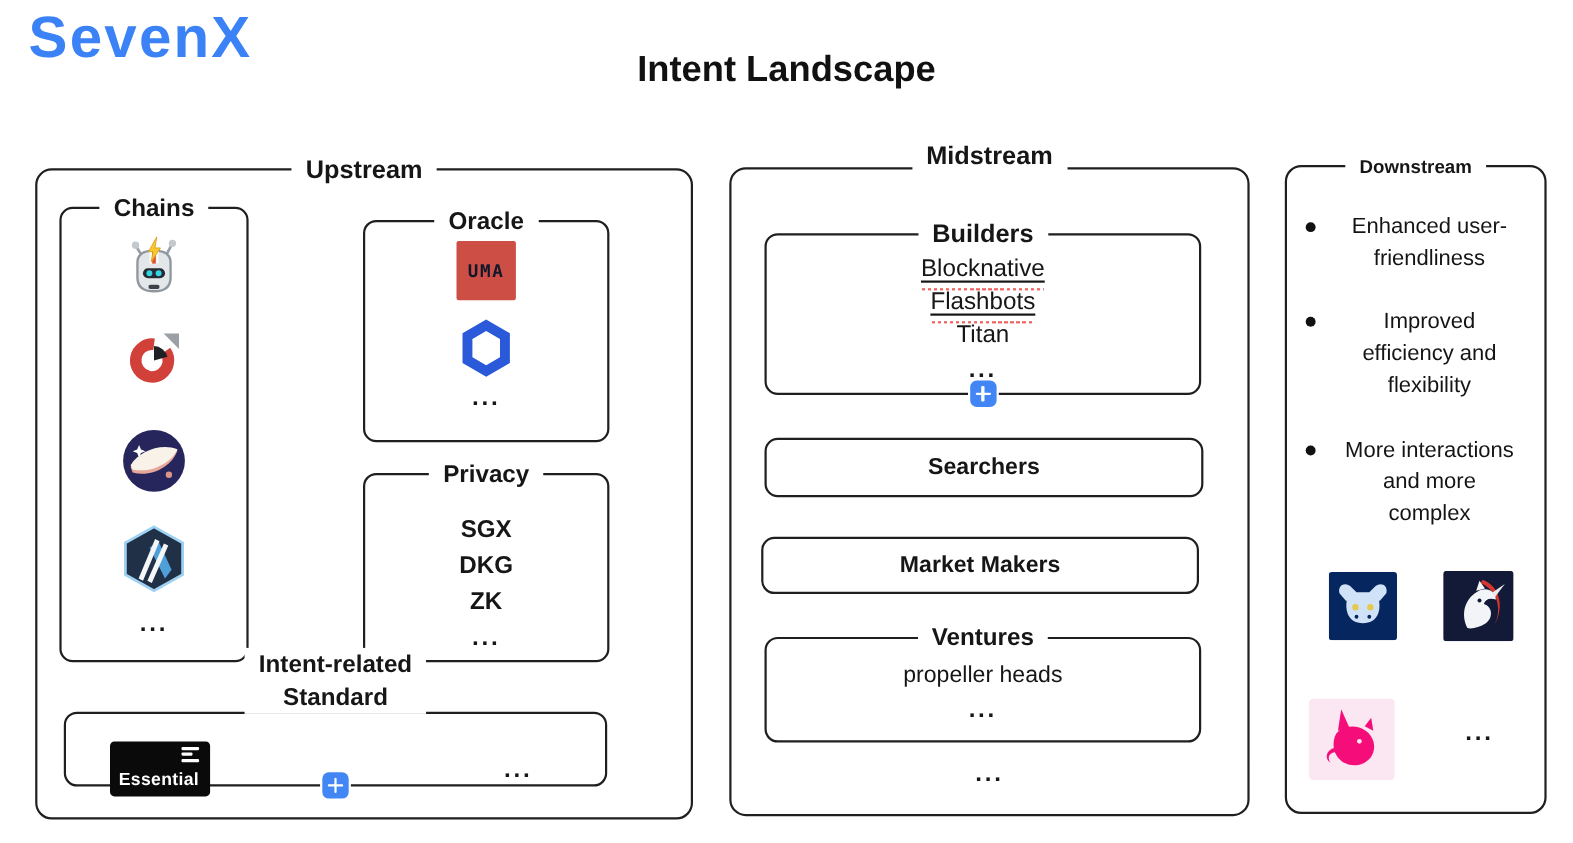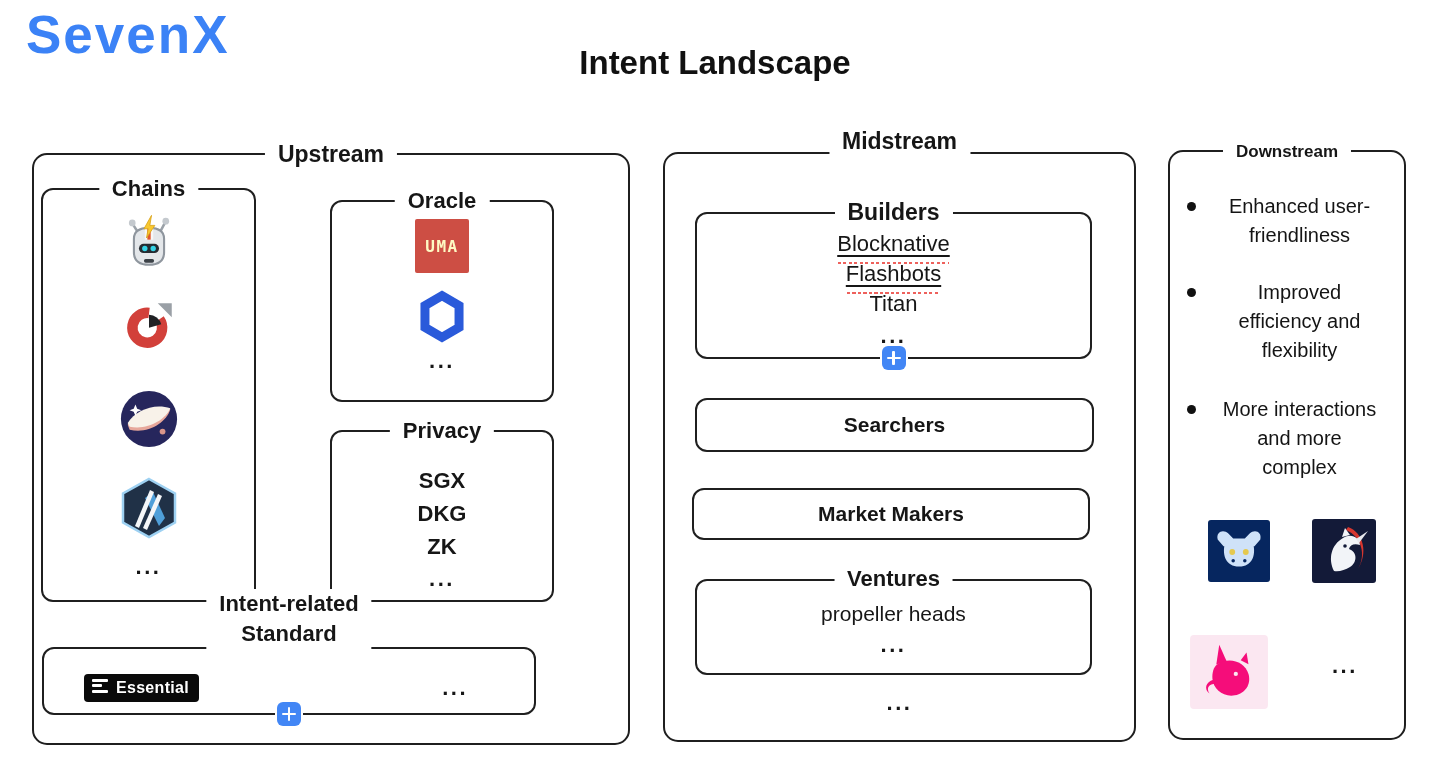--- a/index.html
+++ b/index.html
@@ -36,52 +36,52 @@
   .spell { display:inline-block; position:relative; text-decoration:underline; text-decoration-thickness:1.5px; text-underline-offset:4px; }
   .spell::after {
     content:""; position:absolute; left:1px; right:1px; bottom:-5px; height:2px;
     background:repeating-linear-gradient(90deg,#ee615c 0 3px, rgba(0,0,0,0) 3px 5.5px);
   }
   
   .priv-item { font-size:22px; font-weight:600; line-height:33px; text-align:center; }
   
   .std-row { display:flex; align-items:center; justify-content:space-between; padding:25px 66px 0 40px; }
   .erc { font-size:27px; font-weight:400; color:#3f3f3f; letter-spacing:0.5px; border-top:2px solid #efecdc; padding-top:2px; }
-  .essential { display:flex; align-items:flex-start; gap:8px; background:#0a0a0a; border-radius:4px; padding:5px 10px 5px 8px; }
+  .essential { display:flex; align-items:flex-end; gap:8px; background:#0a0a0a; border-radius:4px; padding:5px 10px 5px 8px;flex-direction:column; }
   .ess-bars { display:flex; flex-direction:column; gap:2.6px; }
   .ess-bars i { display:block; height:2.8px; background:#fff; border-radius:1px; }
   .ess-bars i:nth-child(1){ width:16px; } .ess-bars i:nth-child(2){ width:10px; } .ess-bars i:nth-child(3){ width:16px; }
   .ess-text { color:#fff; font-weight:700; font-size:16px; letter-spacing:0.3px; }
   
   .center-label { display:flex; align-items:center; justify-content:center; height:100%; font-size:21px; font-weight:700; }
   
   .dsrow { display:grid; grid-template-columns:20px 1fr; padding:0 12px 0 17px; }
   .dsdot { width:9px; height:9px; border-radius:50%; background:#111; margin-top:10px; }
   .dstext { text-align:center; white-space:pre-line; font-size:20px; line-height:29px; font-weight:500; color:#141414; }
   .uma {
     width:54px; height:54px; background:#cd4e44; border-radius:2px;
     display:flex; align-items:center; justify-content:center;
   }
-  .uma span { color:#fef9c3; font-weight:700; font-size:16px; letter-spacing:1.5px; font-family:"DejaVu Sans Mono", monospace; }
+  .uma span { color:#0f172a; font-weight:700; font-size:16px; letter-spacing:1.5px; font-family:"DejaVu Sans Mono", monospace; }
 </style>
 </head>
 <body>
 
 <div class="stage">
 
   <div class="brand">
     <div class="brand-name">SevenX</div>
   </div>
 
   <div class="main-title">Intent Landscape</div>
 
   <div class="box" style="left:32px; top:153px; width:598px; height:592px;">
     <div class="legend f23" style="top:-16px;">Upstream</div>
 
-    <div class="box thin" style="left:7px; top:33px; width:215px; height:414px;">
+    <div class="box thin" style="left:20px; top:33px; width:172px; height:414px;">
       <div class="legend f22" style="top:-16px;">Chains</div>
       <div class="col" style="padding-top:22px;">
         <svg viewBox="0 0 64 74" width="56" height="62">
           <path d="M20 26 L13 15" stroke="#9aa1a8" stroke-width="3" fill="none"></path>
           <circle cx="12" cy="13" r="4" fill="#c4c9ce"></circle>
           <path d="M44 26 L51 13" stroke="#9aa1a8" stroke-width="3" fill="none"></path>
           <circle cx="52" cy="11" r="4" fill="#c4c9ce"></circle>
           <path d="M14 32 q0 -13 18 -13 q18 0 18 13 v16 q0 15 -18 15 q-18 0 -18 -15 Z" fill="#e4e7ea" stroke="#8f969e" stroke-width="2.5"></path>
           <rect x="27" y="19" width="10" height="14" fill="#f7f7f7"></rect>
           <rect x="30" y="19" width="4" height="14" fill="#e0562a"></rect>
@@ -129,21 +129,21 @@
     <div class="box thin" style="left:296px; top:275px; width:224px; height:172px;">
       <div class="legend f22" style="top:-16px;">Privacy</div>
       <div class="col" style="padding-top:32px;">
         <div class="priv-item">SGX</div>
         <div class="priv-item">DKG</div>
         <div class="priv-item">ZK</div>
         <div class="dots" style="margin-top:7px;">...</div>
       </div>
     </div>
 
-    <div class="box thin" style="left:8px; top:492px; width:494px; height:68px;">
+    <div class="box thin" style="left:24px; top:492px; width:494px; height:68px;">
       <div class="legend legend2 f22" style="top:-60px; line-height:30px;">
         <div>Intent-related</div>
         <div>Standard</div>
       </div>
       <div class="std-row">
         <div class="essential">
           <span class="ess-bars">
               <i></i>
               <i></i>
               <i></i>

